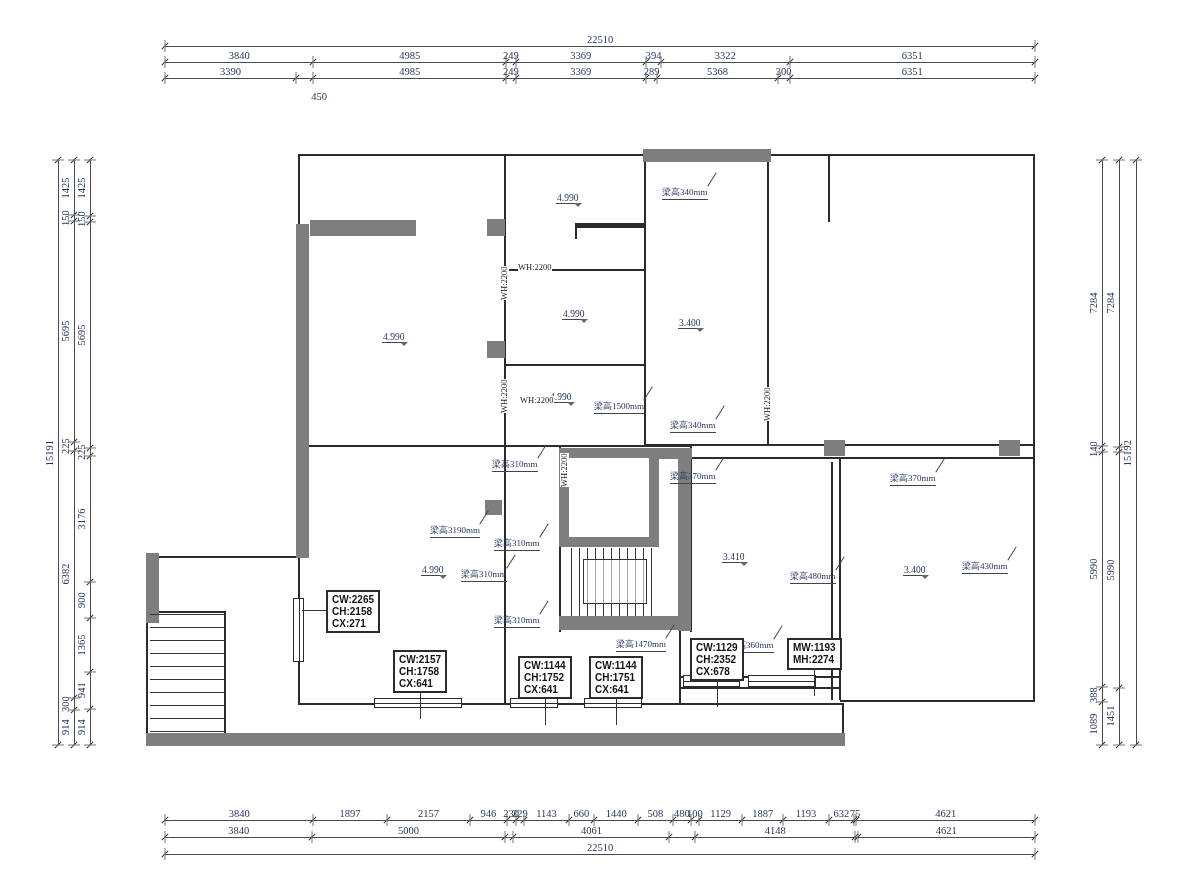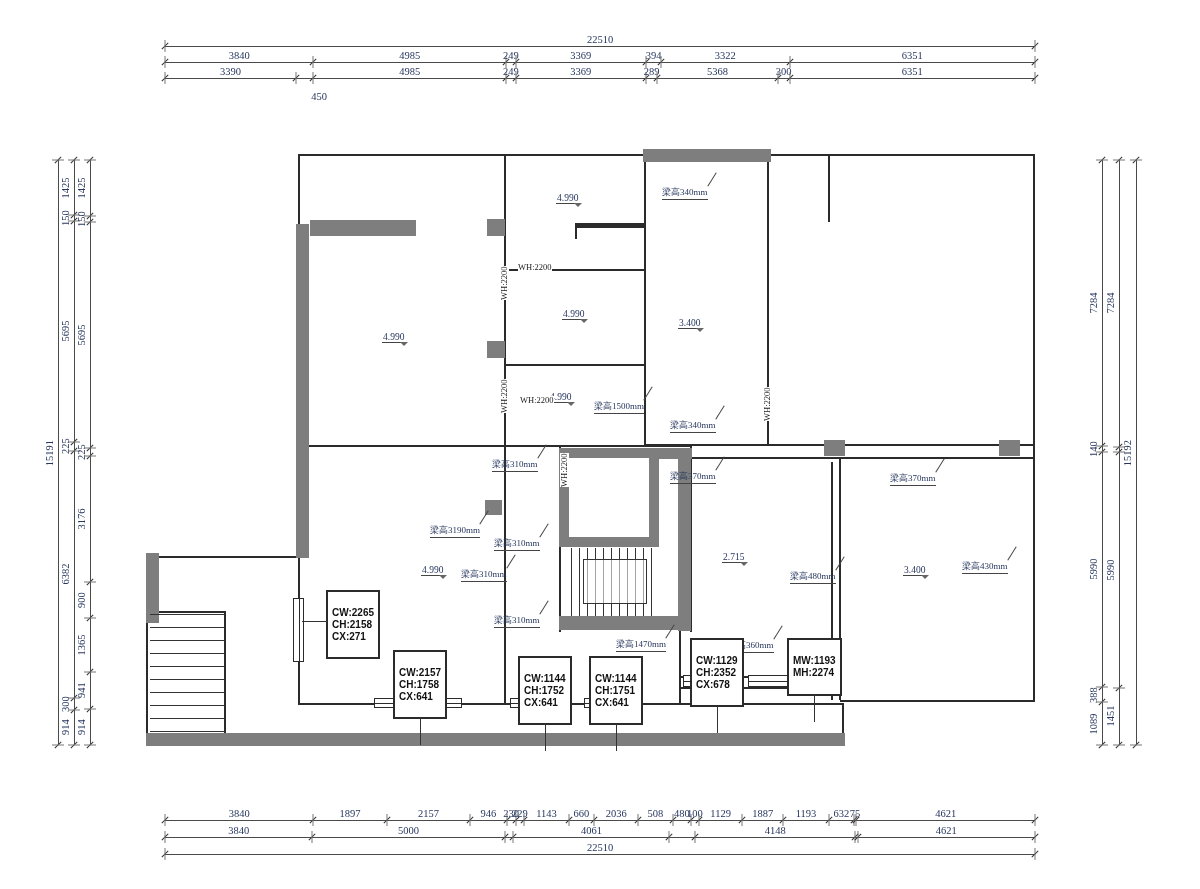--- a/index.html
+++ b/index.html
@@ -26,21 +26,21 @@
        padding:0 3px 0 1px;white-space:nowrap;}
   .lvl::after{content:"";position:absolute;right:-1px;top:100%;
        border:4px solid transparent;border-top-color:#666;}
   .beam{position:absolute;font-size:9px;color:#26365e;border-bottom:1px solid #444;white-space:nowrap;}
   .beam::after{content:"";position:absolute;width:16px;height:1px;background:#444;
        right:-12px;top:-7px;transform:rotate(-58deg);}
   .wh{position:absolute;font-size:8.5px;color:#222;background:#fff;white-space:nowrap;line-height:1;}
   .wh.r90{transform:rotate(-90deg);transform-origin:left top;}
   .sbox{position:absolute;border:2px solid #2b2b2b;background:#fff;z-index:5;
         font-family:"Liberation Sans",sans-serif;font-size:10px;font-weight:bold;color:#111;
-        padding:15px 4px;line-height:1.18;white-space:nowrap;}
+        padding:2px 4px;line-height:1.18;white-space:nowrap;}
   .sbox.ld-down::after{content:"";position:absolute;left:50%;top:100%;width:1px;height:28px;background:#333;}
   .sbox.ld-left::after{content:"";position:absolute;left:-26px;top:45%;width:26px;height:1px;background:#333;}
 </style>
 </head>
 <body>
 
 <div class="canvas">
   <div id="geom">
       <div class="w" style="left: 298px; top: 154px; width: 737px; height: 2px; position: absolute;"></div>
       <div class="w" style="left: 1033px; top: 154px; width: 2px; height: 548px; position: absolute;"></div>
@@ -179,21 +179,21 @@
       <div class="ext-v" style="left: 515.551px; top: 814px; width: 1px; height: 12px; position: absolute;"></div>
       <div class="dim-lbl h" style="left: 519.976px; top: 819px;">229</div>
       <div class="tick" style="left: 524.402px; top: 820px; width: 1px; height: 9px; position: absolute;"></div>
       <div class="ext-v" style="left: 524.402px; top: 814px; width: 1px; height: 12px; position: absolute;"></div>
       <div class="dim-lbl h" style="left: 546.49px; top: 819px;">1143</div>
       <div class="tick" style="left: 568.578px; top: 820px; width: 1px; height: 9px; position: absolute;"></div>
       <div class="ext-v" style="left: 568.578px; top: 814px; width: 1px; height: 12px; position: absolute;"></div>
       <div class="dim-lbl h" style="left: 581.332px; top: 819px;">660</div>
       <div class="tick" style="left: 594.087px; top: 820px; width: 1px; height: 9px; position: absolute;"></div>
       <div class="ext-v" style="left: 594.087px; top: 814px; width: 1px; height: 12px; position: absolute;"></div>
-      <div class="dim-lbl h" style="left: 616.194px; top: 819px;">2036</div>
+      <div class="dim-lbl h" style="left: 616.194px; top: 819px;">1440</div>
       <div class="tick" style="left: 638.302px; top: 820px; width: 1px; height: 9px; position: absolute;"></div>
       <div class="ext-v" style="left: 638.302px; top: 814px; width: 1px; height: 12px; position: absolute;"></div>
       <div class="dim-lbl h" style="left: 655.404px; top: 819px;">508</div>
       <div class="tick" style="left: 672.506px; top: 820px; width: 1px; height: 9px; position: absolute;"></div>
       <div class="ext-v" style="left: 672.506px; top: 814px; width: 1px; height: 12px; position: absolute;"></div>
       <div class="dim-lbl h" style="left: 681.782px; top: 819px;">480</div>
       <div class="tick" style="left: 691.058px; top: 820px; width: 1px; height: 9px; position: absolute;"></div>
       <div class="ext-v" style="left: 691.058px; top: 814px; width: 1px; height: 12px; position: absolute;"></div>
       <div class="dim-lbl h" style="left: 694.923px; top: 819px;">100</div>
       <div class="tick" style="left: 698.788px; top: 820px; width: 1px; height: 9px; position: absolute;"></div>
@@ -345,21 +345,21 @@
       <div class="tick" style="left: 1136px; top: 745px; width: 1px; height: 9px; position: absolute;"></div>
       <div class="ext-h" style="left: 1130px; top: 745px; width: 12px; height: 1px; position: absolute;"></div>
     </div>
   <div id="annos">
       <div class="lvl" style="left: 382px; top: 332px;">4.990</div>
       <div class="lvl" style="left: 556px; top: 193px;">4.990</div>
       <div class="lvl" style="left: 562px; top: 309px;">4.990</div>
       <div class="lvl" style="left: 549px; top: 392px;">4.990</div>
       <div class="lvl" style="left: 421px; top: 565px;">4.990</div>
       <div class="lvl" style="left: 678px; top: 318px;">3.400</div>
-      <div class="lvl" style="left: 722px; top: 552px;">2.715</div>
+      <div class="lvl" style="left: 722px; top: 552px;">3.410</div>
       <div class="lvl" style="left: 903px; top: 565px;">3.400</div>
       <div class="beam" style="left: 662px; top: 186px;">梁高340mm</div>
       <div class="beam" style="left: 594px; top: 400px;">梁高1500mm</div>
       <div class="beam" style="left: 670px; top: 419px;">梁高340mm</div>
       <div class="beam" style="left: 670px; top: 470px;">梁高370mm</div>
       <div class="beam" style="left: 492px; top: 458px;">梁高310mm</div>
       <div class="beam" style="left: 430px; top: 524px;">梁高3190mm</div>
       <div class="beam" style="left: 494px; top: 537px;">梁高310mm</div>
       <div class="beam" style="left: 461px; top: 568px;">梁高310mm</div>
       <div class="beam" style="left: 494px; top: 614px;">梁高310mm</div>

